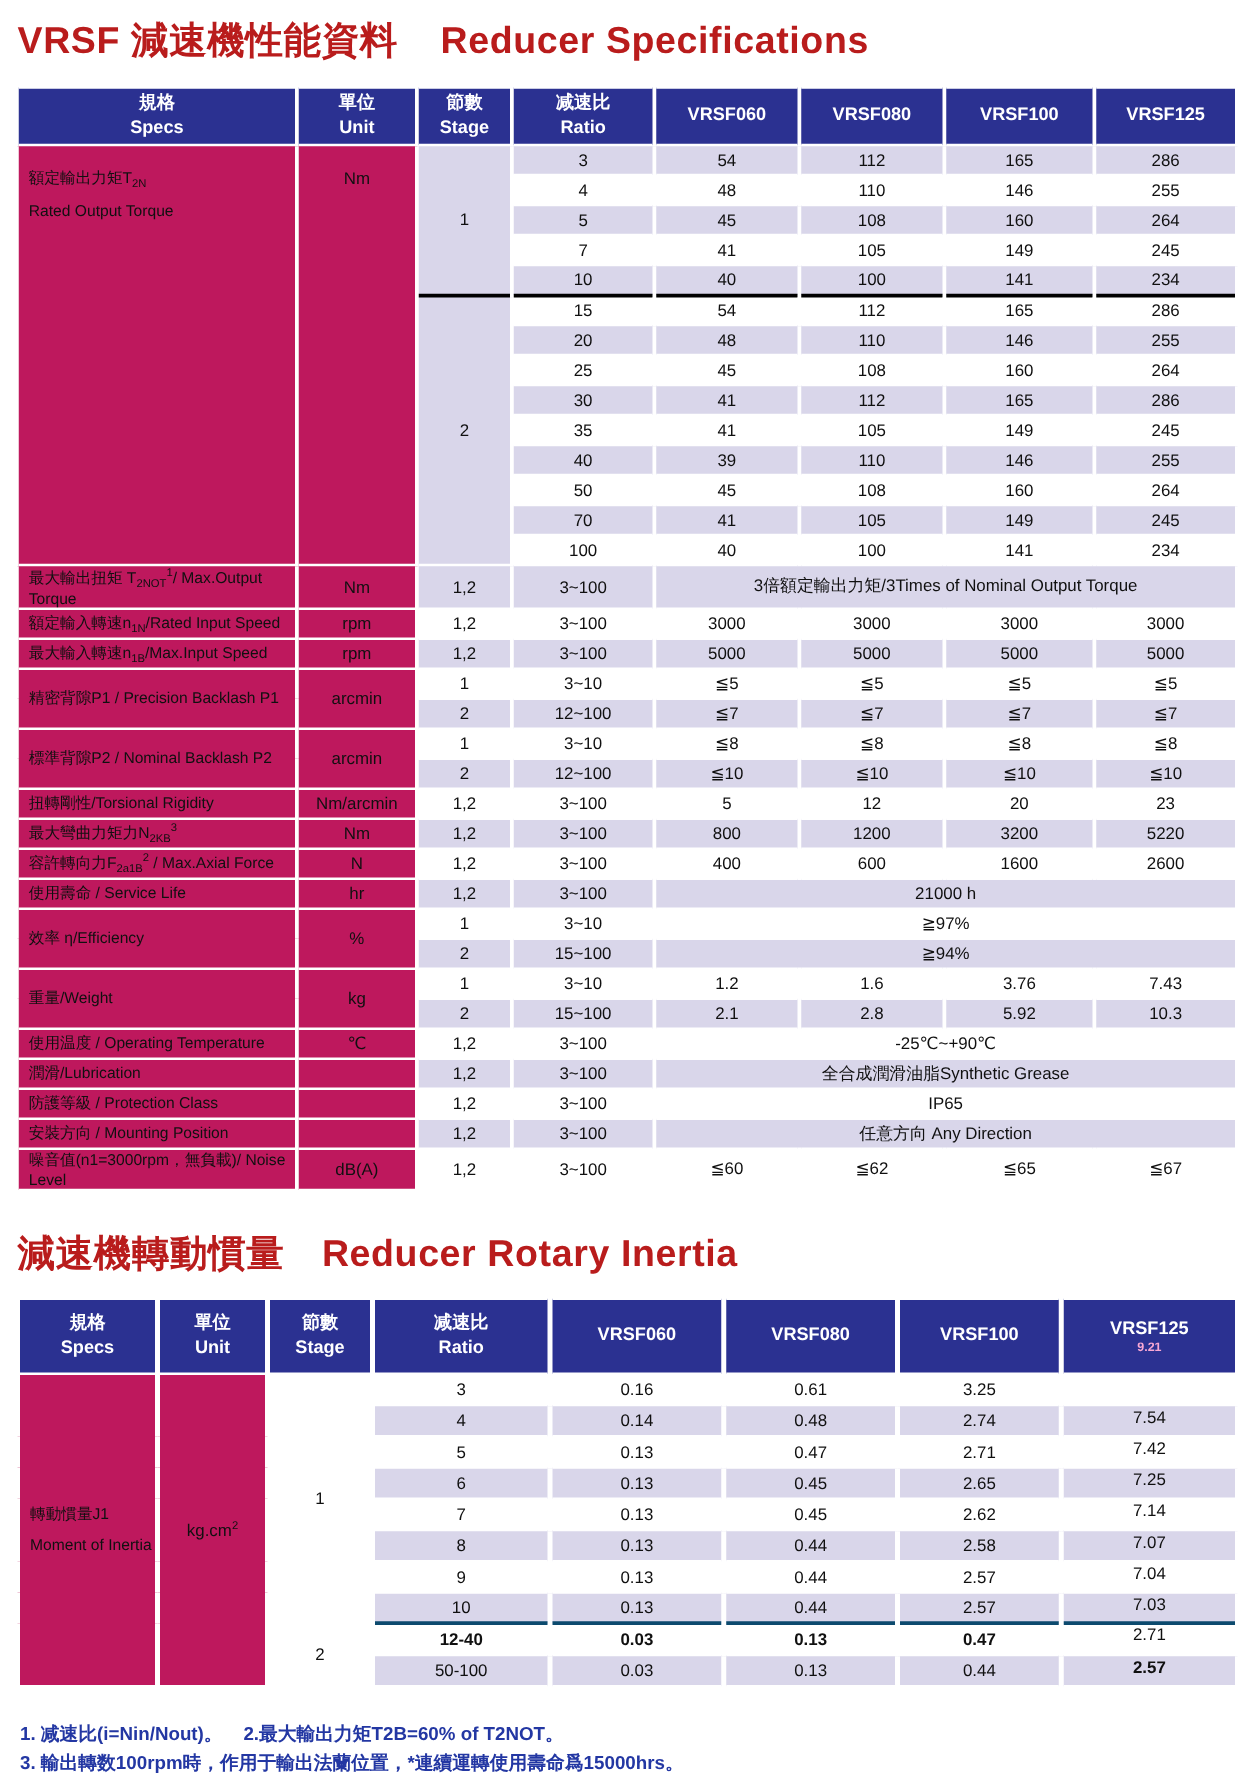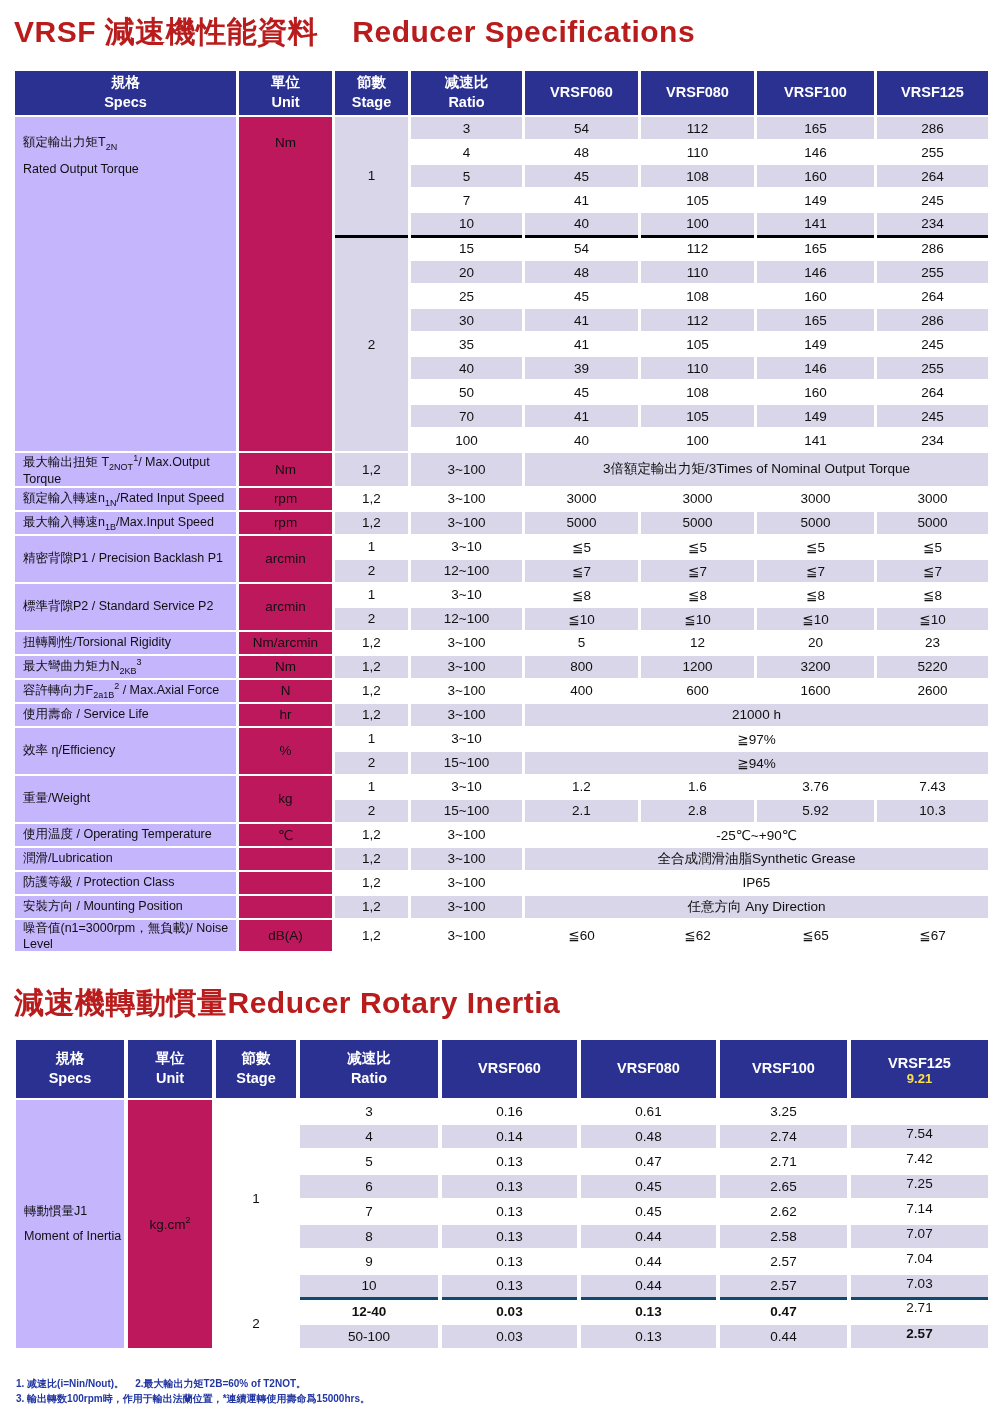--- a/index.html
+++ b/index.html
@@ -1,46 +1,46 @@
 <!DOCTYPE html>
 <html><head>
 <meta charset="utf-8">
 <style>
   html,body{margin:0;padding:0;background:#fff;}
   body{width:1000px;height:1421px;font-family:"Liberation Sans","DejaVu Sans",sans-serif;color:#111;overflow:hidden;}
   .page{padding:8px 12px 0 12px;}
   h1.title{color:#b91c1c;font-weight:bold;font-size:30px;margin:4px 0 16px 2px;letter-spacing:.5px;}
   h1.title .en{margin-left:34px;}
   h1.title2{margin:30px 0 14px 2px;}
-  h1.title2 .en{margin-left:0;}
+  h1.title2 .en{margin-left:30px;}
   table.t{border-collapse:collapse;table-layout:fixed;width:976px;}
   .t th{background:#2b3191;color:#fff;font-weight:bold;font-size:14.5px;text-align:center;vertical-align:middle;
         border:2px solid #fff;border-left-width:3px;border-right-width:3px;line-height:1.35;padding:1px;}
   .t1 th{height:42px;}
   .t2 th{height:56px;border-left-width:4px;border-right-width:4px;}
   .t td{text-align:center;vertical-align:middle;font-size:13.5px;color:#101010;
         border:2px solid #fff;border-left-width:3px;border-right-width:3px;padding:0 2px;}
   .t2 td{border-left-width:4px;border-right-width:4px;}
   .t1 tbody tr{height:24px;}
   .t2 tbody tr{height:25px;}
   .t1 tbody tr:nth-child(odd){background:#d9d6ea;}
   .t2 tbody tr:nth-child(even){background:#d9d6ea;}
-  .t td.spec{text-align:left;padding-left:8px;background:#c4b5fd;font-size:12.5px;}
+  .t td.spec{text-align:left;padding-left:8px;background:#be185d;font-size:12.5px;}
   .t td.unit{background:#be185d;}
   .t td.top{vertical-align:top;padding-top:12px;line-height:2.1;}
   .t td.mid{line-height:2.0;}
   .t1 td.solid{background:#d9d6ea;}
   .t1 td.bs{border-top:3px solid #000000;}
   .t2 td.bs{border-top:3px solid #0c4a6e;font-weight:bold;}
   sub{font-size:9px;}
   sup{font-size:9px;}
-  .hdr-note{color:#fde047;font-size:13px;font-weight:bold;line-height:10px;height:9px;overflow:hidden;}
+  .hdr-note{color:#f9a8d4;font-size:10px;font-weight:bold;line-height:10px;height:9px;overflow:hidden;}
   .shift{position:relative;top:22px;display:inline-block;}
   .notes{margin:26px 0 0 4px;}
-  .note-zh{color:#2337a3;font-weight:bold;font-size:10px;line-height:1.55;margin:0;white-space:pre-wrap;}
+  .note-zh{color:#2337a3;font-weight:bold;font-size:15px;line-height:1.55;margin:0;white-space:pre-wrap;}
 </style>
 </head>
 <body>
 
 <div class="page">
 
   <h1 class="title">
     <span>VRSF 減速機性能資料</span><span class="en">Reducer Specifications</span>
   </h1>
 
@@ -209,21 +209,21 @@
         </tr>
         <tr>
           <td>2</td>
           <td>12~100</td>
           <td>≦7</td>
           <td>≦7</td>
           <td>≦7</td>
           <td>≦7</td>
         </tr>
         <tr>
-          <td rowspan="2" class="spec">標準背隙P2 / Standard Service P2</td>
+          <td rowspan="2" class="spec">標準背隙P2 / Nominal Backlash P2</td>
           <td rowspan="2" class="unit">arcmin</td>
           <td>1</td>
           <td>3~10</td>
           <td>≦8</td>
           <td>≦8</td>
           <td>≦8</td>
           <td>≦8</td>
         </tr>
         <tr>
           <td>2</td>

